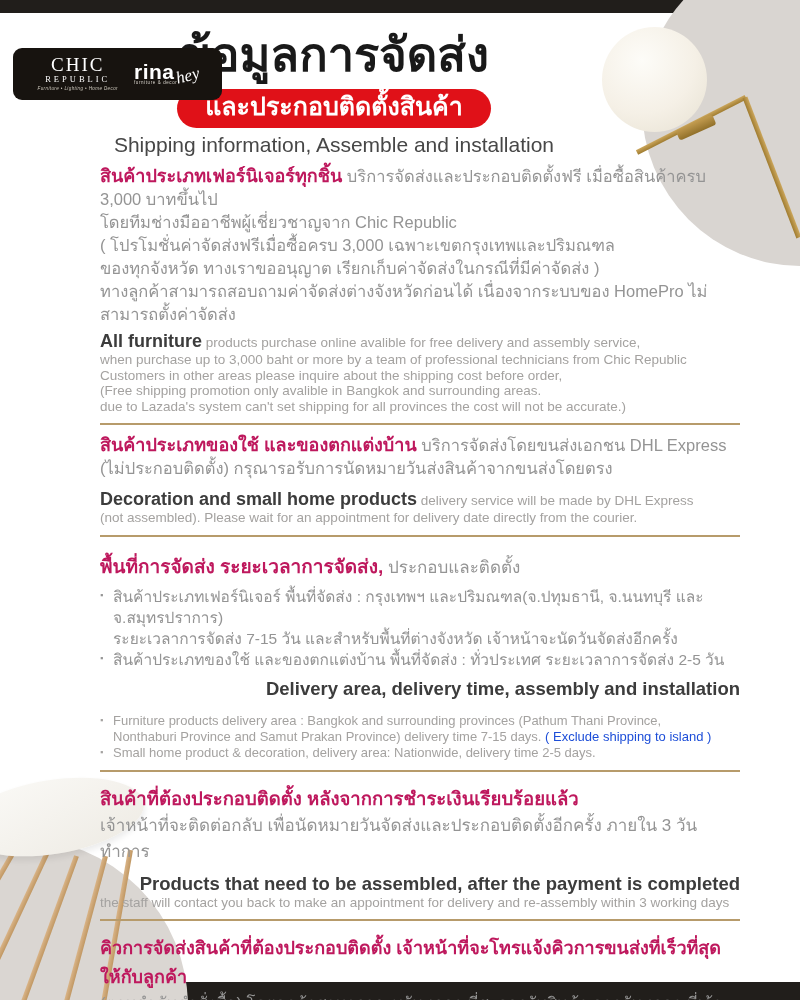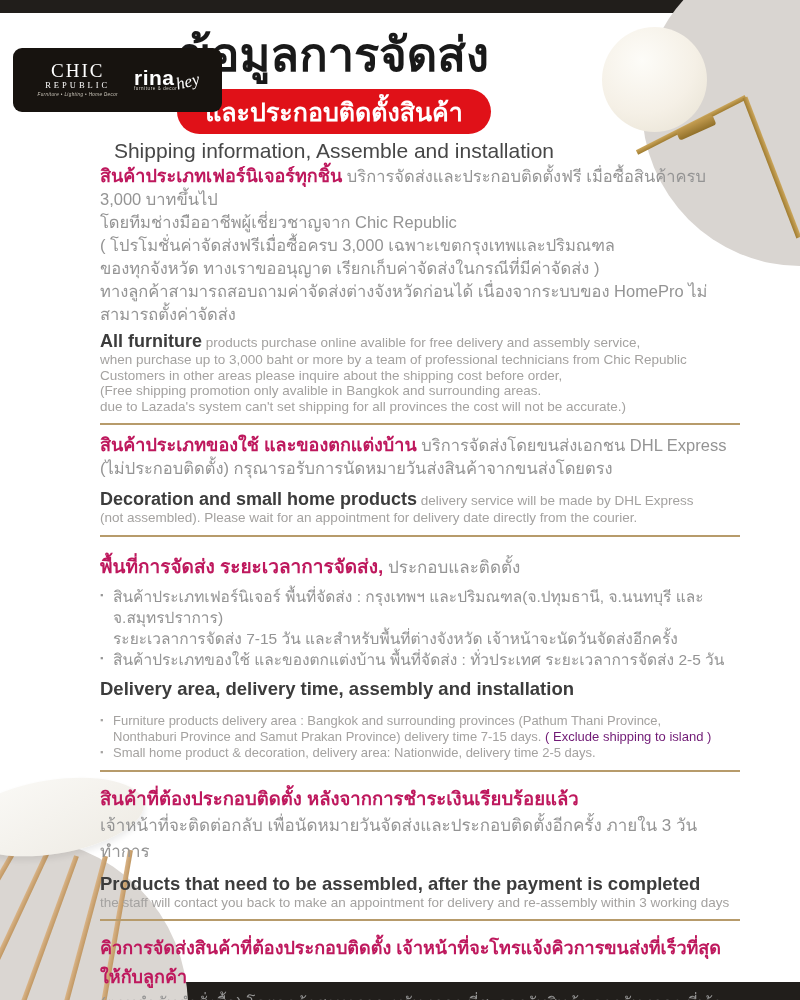--- a/index.html
+++ b/index.html
@@ -20,54 +20,54 @@
              background:linear-gradient(#c19a4e,#91702a);transform:rotate(-24deg);z-index:4;}
   .circle-bl{position:absolute;left:-150px;top:838px;width:338px;height:338px;border-radius:50%;
              background:#dad6d2;z-index:2;}
   .stool-leg{position:absolute;width:5px;height:230px;background:linear-gradient(90deg,#d9b488,#c09762);
              transform-origin:top center;z-index:3;}
   .stool-top{position:absolute;left:-40px;top:780px;width:185px;height:74px;border-radius:50%;
              background:linear-gradient(160deg,#fbfaf7,#eeebe4);transform:rotate(-9deg);z-index:4;
              box-shadow:0 4px 6px rgba(0,0,0,0.08);}
 
   
-  .logo-box{position:absolute;left:13px;top:48px;width:209px;height:64px;background:#17130f;
+  .logo-box{position:absolute;left:13px;top:48px;width:209px;height:52px;background:#17130f;
             border-radius:9px;z-index:5;display:flex;align-items:center;justify-content:center;gap:16px;}
   .chic-logo{color:#ffffff;text-align:center;}
   .chic-title{font-family:"Liberation Serif",serif;font-size:19px;letter-spacing:2px;line-height:18px;}
   .chic-sub{font-family:"Liberation Serif",serif;font-size:8.5px;letter-spacing:3px;line-height:11px;}
   .chic-tag{font-size:4.5px;font-style:italic;color:#cfcabe;line-height:7px;letter-spacing:.4px;}
   .rina-logo{color:#ffffff;position:relative;padding-right:20px;text-align:left;}
   .rina-title{font-size:21px;font-weight:bold;line-height:17px;letter-spacing:.5px;}
   .rina-sub{font-size:4.5px;color:#d8d4cc;letter-spacing:.6px;}
   .rina-script{position:absolute;right:-2px;top:3px;font-family:"Liberation Serif",serif;
                font-style:italic;font-size:17px;transform:rotate(-14deg);}
 
   
   .header-center{position:absolute;left:0;top:24px;width:668px;text-align:center;z-index:4;}
   .main-title{font-size:47px;font-weight:bold;color:#191919;line-height:62px;}
   .red-pill{display:inline-block;margin-top:3px;background:#e01118;color:#ffffff;font-size:25px;
-            font-weight:bold;padding:8px 28px 7px;border-radius:24px;line-height:30px;}
+            font-weight:bold;padding:2px 28px 7px;border-radius:24px;line-height:30px;}
   .subtitle{margin-top:5px;font-size:21px;color:#474747;}
 
   
   .content{position:absolute;left:100px;top:165px;width:640px;z-index:4;}
   .thai-body{color:#949494;font-size:16.5px;line-height:23px;}
   .thai-head{color:#be185d;font-weight:bold;font-size:18px;}
-  .en-head{color:#3c3c3c;font-weight:bold;font-size:18px;}
+  .en-head{color:#3c3c3c;font-weight:bold;font-size:18px;text-align:right;}
   .en-body{color:#a4a2a0;font-size:13.5px;line-height:15.5px;}
   .en-first{line-height:19px;}
   .mt6{margin-top:6px;} .mt8{margin-top:8px;} .mt10{margin-top:10px;} .mt14{margin-top:14px;} .mt16{margin-top:12px;}
   .divider{height:2px;background:#b79b6b;margin:9px 0 9px;}
   .b{position:relative;padding-left:13px;}
   .b::before{content:"▪";position:absolute;left:0;top:-1px;font-size:9px;color:inherit;}
   .b-cont{padding-left:13px;}
   .thai-bullets{color:#949494;font-size:15.5px;line-height:21px;margin-top:5px;}
   .en-bullets{color:#a4a2a0;font-size:13px;line-height:16px;margin-top:13px;}
-  .red-note{color:#701a75;}
+  .red-note{color:#1d4ed8;}
 </style>
 </head>
 <body>
 
 <div class="topbar"></div>
 <div class="bottombar"></div>
 <div class="circle-tr"></div>
 <div class="rod rod-left"></div>
 <div class="rod rod-right"></div>
 <div class="lamp-globe"></div>

